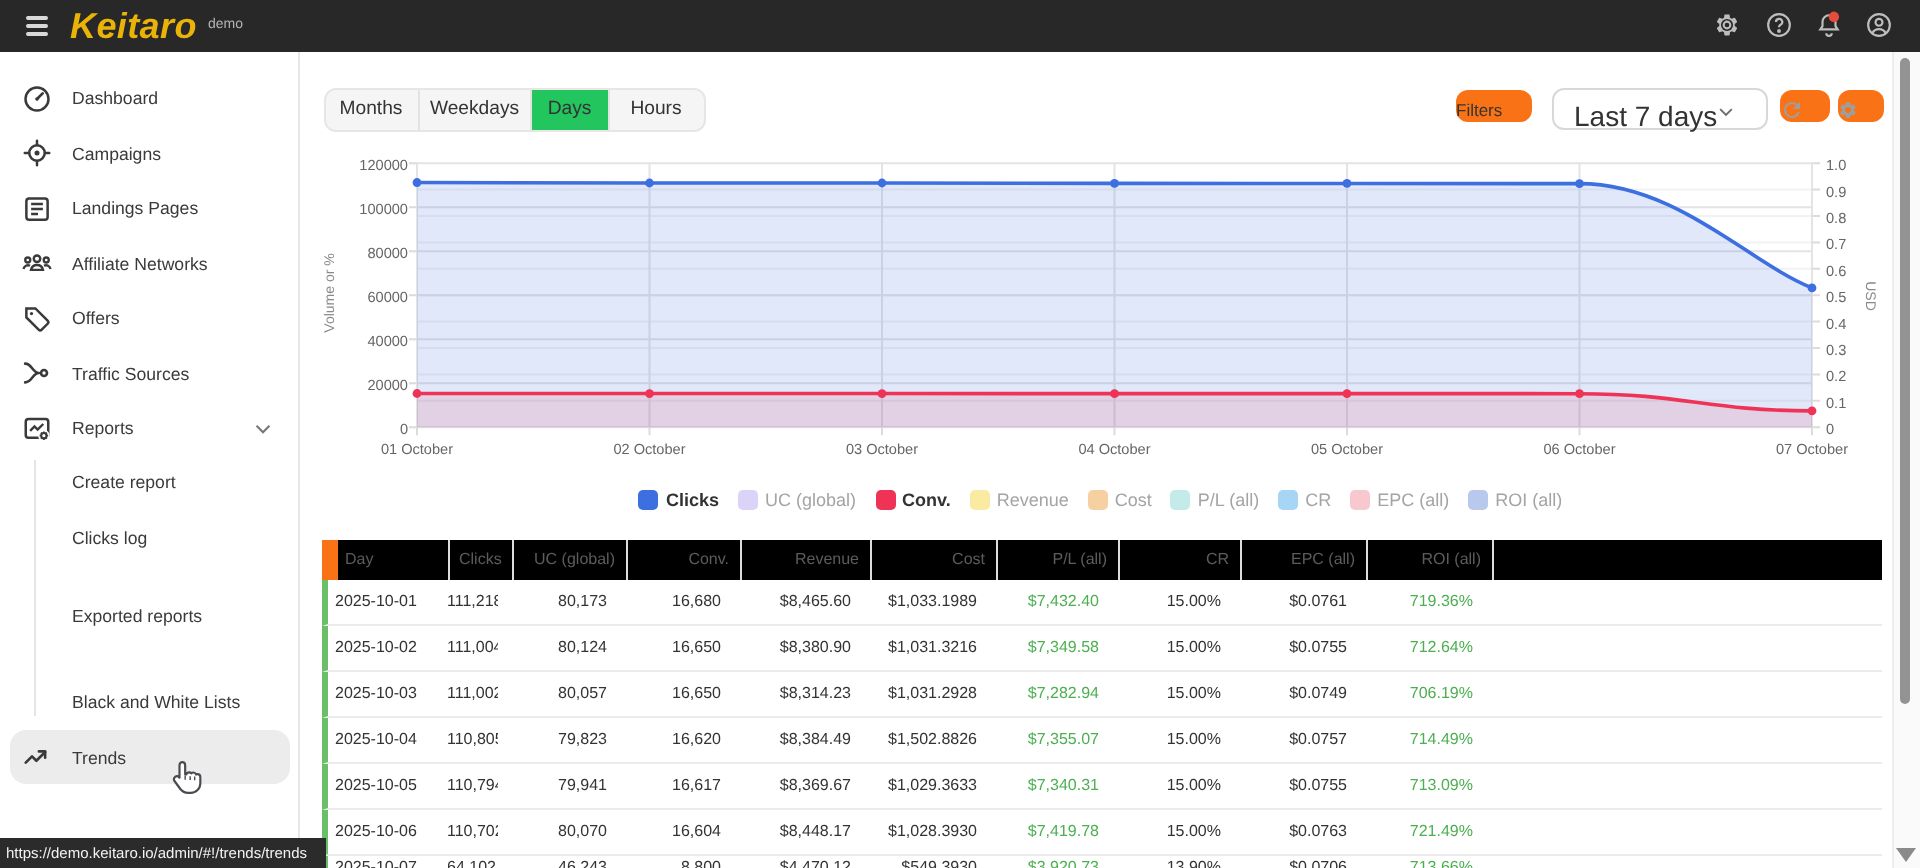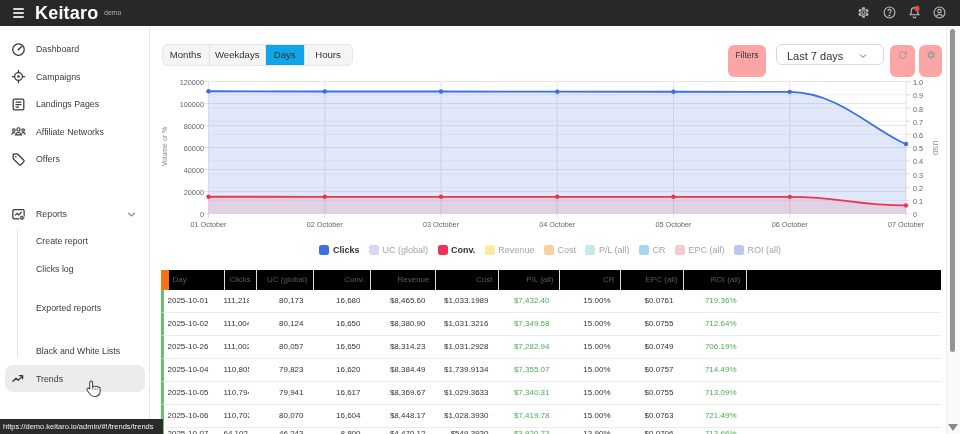--- a/index.html
+++ b/index.html
@@ -4,42 +4,42 @@
 <style>
 * { margin:0; padding:0; box-sizing:border-box; }
 html,body { width:960px; height:434px; overflow:hidden; background:#fff;
   font-family:"Liberation Sans", sans-serif; }
 #app { position:relative; width:960px; height:434px; }
 
 
 #topbar { position:absolute; left:0; top:0; width:960px; height:26px; background:#282828; }
 #burger { position:absolute; left:13px; top:8px; width:11px; height:10px; }
 #burger div { height:1.7px; background:#d9d9d9; margin-bottom:2.3px; border-radius:1px; }
-#logo { position:absolute; left:35px; top:3px; font-size:18px; font-weight:bold; color:#ffffff; letter-spacing:0.2px; }
+#logo { position:absolute; left:35px; top:3px; font-size:18px; font-weight:bold; color:#eab308; letter-spacing:0.2px;font-style:italic; }
 #demo { position:absolute; left:104px; top:9px; font-size:7px; color:#b5b5b5; }
 #search { position:absolute; left:368px; top:4px; width:237px; height:18px; background:#3d3d3d; border-radius:4px; }
 #search .ph { position:absolute; left:22px; top:4px; font-size:8.5px; color:#9b9b9b; }
 .tico { position:absolute; top:6px; }
 
 
 #sidebar { position:absolute; left:0; top:26px; width:150px; height:408px; background:#fff; border-right:1px solid #e7e7e7; }
 .mi { position:absolute; left:0; width:150px; height:27px;padding-left:40px; }
 .mi .txt { position:absolute; left:36px; top:8.5px; font-size:8.8px; color:#3a3a3a; white-space:nowrap; }
 .mi svg { position:absolute; left:10.5px; top:6px; }
 #hl { position:absolute; left:5px; top:339px; width:140px; height:27px; background:#ececec; border-radius:8px; }
 #subline { position:absolute; left:17px; top:204px; width:1px; height:128px; background:#e5e5e5; }
 
 
 #tabs { position:absolute; left:161.5px; top:44px; height:22px; background:#f5f5f5; border:1px solid #e6e6e6; border-radius:6px; display:flex; overflow:hidden; }
 #tabs .tab { font-size:9.6px; color:#333; line-height:20px; border-right:1px solid #e3e3e3; text-align:center; }
 #tabs .tab:last-child { border-right:none; }
-#tabs .tab.act { background:#0ea5e9; }
-.btn { position:absolute; top:45px; height:32px; background:#fca5a5; border-radius:6px; font-size:8.5px; color:#333; line-height:20px; text-align:center; }
+#tabs .tab.act { background:#22c55e; }
+.btn { position:absolute; top:45px; height:16px; background:#f97316; border-radius:6px; font-size:8.5px; color:#333; line-height:20px; text-align:left; }
 #dd { position:absolute; left:776px; top:44px; width:108px; height:21px; background:#fff; border:1px solid #d8d8d8; border-radius:6px; }
-#dd .lbl { position:absolute; left:10px; top:5px; font-size:11px; color:#333; }
+#dd .lbl { position:absolute; left:10px; top:5px; font-size:14px; color:#333; }
 
 
 #legend { position:absolute; left:152.8px; top:244.5px; width:795px; display:flex; justify-content:center; gap:9.5px; align-items:center; }
 #legend .li { display:flex; align-items:center; gap:3.5px; font-size:9px; color:#a4a4a4; }
 #legend .li.on { color:#333; font-weight:bold; }
 #legend .sw { width:10px; height:10px; border-radius:2.5px; display:inline-block; }
 
 
 #tbl { position:absolute; left:161px; top:270px; width:780px; height:164px; overflow:hidden; font-size:8px; }
 .trow { display:flex; height:23px; border-bottom:1px solid #ebebeb; background:#fff; border-left:3px solid #6abf69; }
@@ -135,20 +135,27 @@
           <path d="M22.8 16.8 a3.6 3.6 0 0 0-5.2-2.6"></path>
         </svg>
         <div class="txt">Affiliate Networks</div>
       </div>
   <div class="mi" style="top:119.6px">
         <svg width="15" height="15" viewBox="0 0 24 24" fill="none" stroke="#3a3a3a" stroke-width="2">
           <path d="M3.5 3.5 h7.2 l9.8 9.8 a1.8 1.8 0 0 1 0 2.5 l-4.7 4.7 a1.8 1.8 0 0 1 -2.5 0 l-9.8-9.8z"></path>
           <circle cx="7.6" cy="7.6" r="1.3" fill="#3a3a3a" stroke="none"></circle>
         </svg>
         <div class="txt">Offers</div>
+      </div>
+  <div class="mi" style="top:147.05px">
+        <svg width="15" height="15" viewBox="0 0 24 24" fill="none" stroke="#3a3a3a" stroke-width="2.1">
+          <path d="M2.5 4.5 C8 4.5 8.5 12 13.5 12 M2.5 19.5 C8 19.5 8.5 12 13.5 12" stroke-linecap="round"></path>
+          <circle cx="17.6" cy="12" r="2.4"></circle>
+        </svg>
+        <div class="txt">Traffic Sources</div>
       </div>
   <div class="mi" style="top:174.5px">
         <svg width="15" height="15" viewBox="0 0 24 24" fill="none" stroke="#3a3a3a" stroke-width="2">
           <rect x="3" y="4" width="18" height="15" rx="2.2"></rect>
           <path d="M6.5 13.5 l3.5-3.5 2.5 2.5 4.5-4.5" stroke-width="1.9"></path>
           <g transform="translate(17.5,17.3)">
             <circle cx="0" cy="0" r="4.6" fill="#fff" stroke="none"></circle>
             <circle cx="0" cy="0" r="2.1" fill="none" stroke="#3a3a3a" stroke-width="1.6"></circle>
             <path d="M1.60 0.00 L3.40 0.00 M1.13 1.13 L2.40 2.40 M0.00 1.60 L0.00 3.40 M-1.13 1.13 L-2.40 2.40 M-1.60 0.00 L-3.40 0.00 M-1.13 -1.13 L-2.40 -2.40 M-0.00 -1.60 L-0.00 -3.40 M1.13 -1.13 L2.40 -2.40" stroke="#3a3a3a" stroke-width="1.4" fill="none"></path>
           </g>
@@ -301,39 +308,39 @@
         <div class="c w4">16,650</div>
         <div class="c w5">$8,380.90</div>
         <div class="c w6">$1,031.3216</div>
         <div class="c w7 g">$7,349.58</div>
         <div class="c w8">15.00%</div>
         <div class="c w9">$0.0755</div>
         <div class="c w10 g">712.64%</div>
         <div class="c wf"></div>
       </div>
   <div class="trow">
-        <div class="c l w1">2025-10-26</div>
+        <div class="c l w1">2025-10-03</div>
         <div class="c w2" style="text-align:left;padding:0 3px 0 4px"><span class="clip">111,002</span></div>
         <div class="c w3">80,057</div>
         <div class="c w4">16,650</div>
         <div class="c w5">$8,314.23</div>
         <div class="c w6">$1,031.2928</div>
         <div class="c w7 g">$7,282.94</div>
         <div class="c w8">15.00%</div>
         <div class="c w9">$0.0749</div>
         <div class="c w10 g">706.19%</div>
         <div class="c wf"></div>
       </div>
   <div class="trow">
         <div class="c l w1">2025-10-04</div>
         <div class="c w2" style="text-align:left;padding:0 3px 0 4px"><span class="clip">110,805</span></div>
         <div class="c w3">79,823</div>
         <div class="c w4">16,620</div>
         <div class="c w5">$8,384.49</div>
-        <div class="c w6">$1,739.9134</div>
+        <div class="c w6">$1,502.8826</div>
         <div class="c w7 g">$7,355.07</div>
         <div class="c w8">15.00%</div>
         <div class="c w9">$0.0757</div>
         <div class="c w10 g">714.49%</div>
         <div class="c wf"></div>
       </div>
   <div class="trow">
         <div class="c l w1">2025-10-05</div>
         <div class="c w2" style="text-align:left;padding:0 3px 0 4px"><span class="clip">110,794</span></div>
         <div class="c w3">79,941</div>

